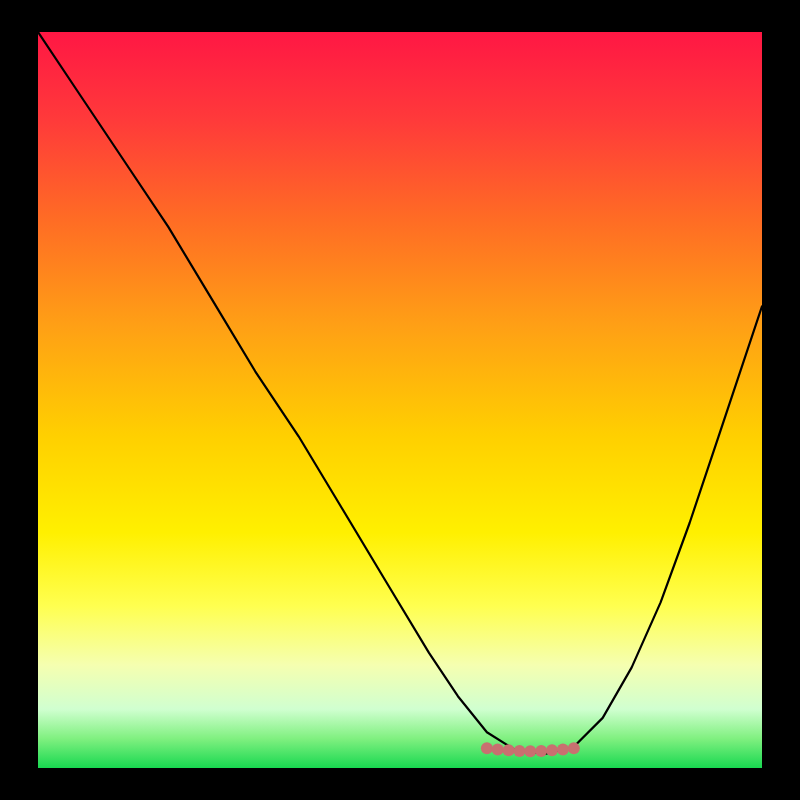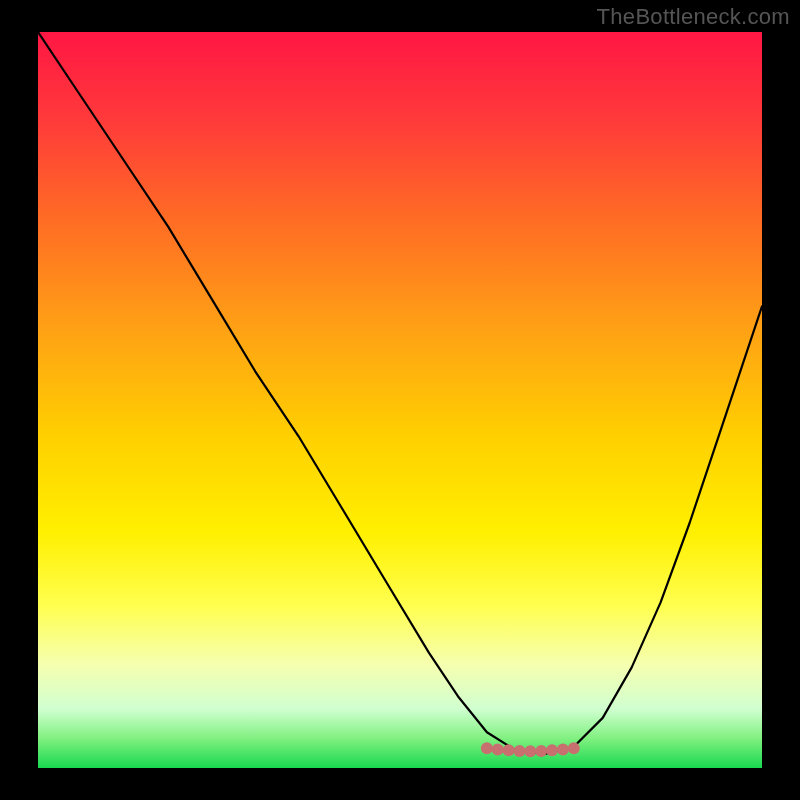--- a/index.html
+++ b/index.html
@@ -38,21 +38,20 @@
     display: block;
     width: 724px;
     height: 736px;
   }
 </style>
 </head>
 <body>
 
 <div class="frame">
 
-  <div class="watermark">TheBottleneck.com</div>
 
   <div class="plot-wrap">
     <svg viewBox="0 0 724 736">
       <defs>
         <linearGradient id="bg-grad" x1="0" y1="0" x2="0" y2="1">
           <stop offset="0%" stop-color="#ff1744"></stop>
           <stop offset="12%" stop-color="#ff3a3a"></stop>
           <stop offset="25%" stop-color="#ff6a25"></stop>
           <stop offset="40%" stop-color="#ffa015"></stop>
           <stop offset="55%" stop-color="#ffd000"></stop>

